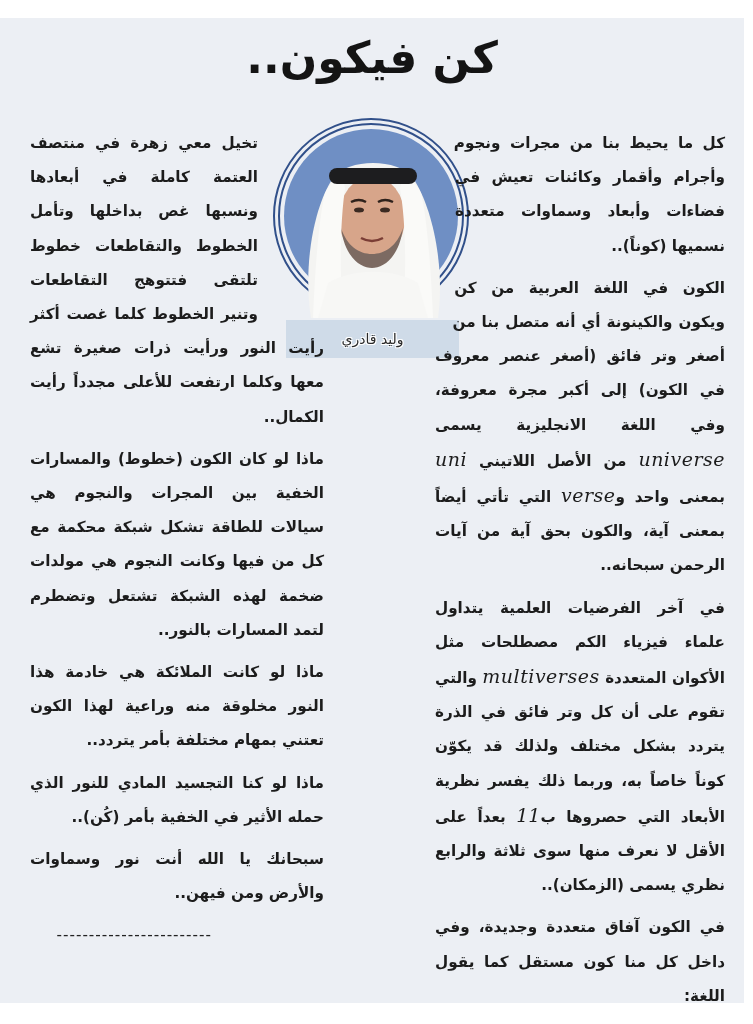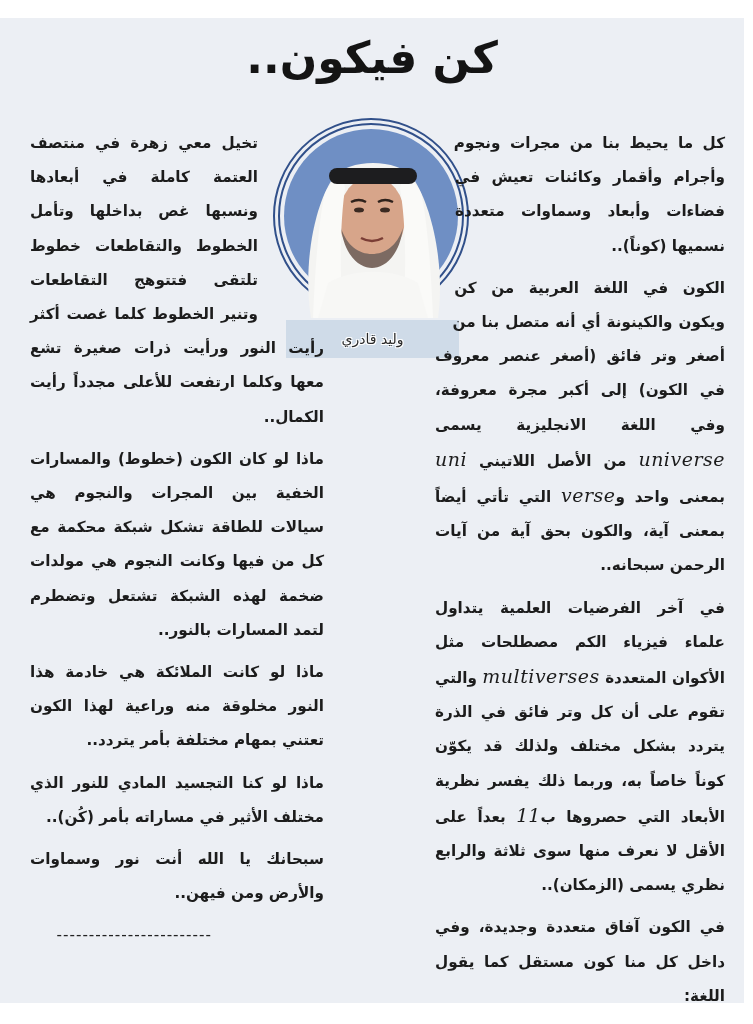--- a/index.html
+++ b/index.html
@@ -211,17 +211,17 @@
   <p>وتحسب أنك جرم صغير</p>
   <p class="poem-line-2">التي انطوى العالم الاكبر</p>
   <p>فتتقاطع حيواتنا وأقدارنا وأكواننا لتصبح جزءاً من النسيج الأعظم للكون الذي نعرفه..</p>
 </div>
 
 <div class="col col-left">
   <div class="wrap-spacer"></div>
   <p>تخيل معي زهرة في منتصف العتمة كاملة في أبعادها ونسبها غص بداخلها وتأمل الخطوط والتقاطعات خطوط تلتقى فتتوهج التقاطعات وتنير الخطوط كلما غصت أكثر رأيت النور ورأيت ذرات صغيرة تشع معها وكلما ارتفعت للأعلى مجدداً رأيت الكمال..</p>
   <p>ماذا لو كان الكون (خطوط) والمسارات الخفية بين المجرات والنجوم هي سيالات للطاقة تشكل شبكة محكمة مع كل من فيها وكانت النجوم هي مولدات ضخمة لهذه الشبكة تشتعل وتضطرم لتمد المسارات بالنور..</p>
   <p>ماذا لو كانت الملائكة هي خادمة هذا النور مخلوقة منه وراعية لهذا الكون تعتني بمهام مختلفة بأمر يتردد..</p>
-  <p>ماذا لو كنا التجسيد المادي للنور الذي مختلف الأثير في مساراته بأمر (كُن)..</p>
+  <p>ماذا لو كنا التجسيد المادي للنور الذي حمله الأثير في الخفية بأمر (كُن)..</p>
   <p>سبحانك يا الله أنت نور وسماوات والأرض ومن فيهن..</p>
   <div class="sep">------------------------</div>
 
 </div>
 
 </body></html>

